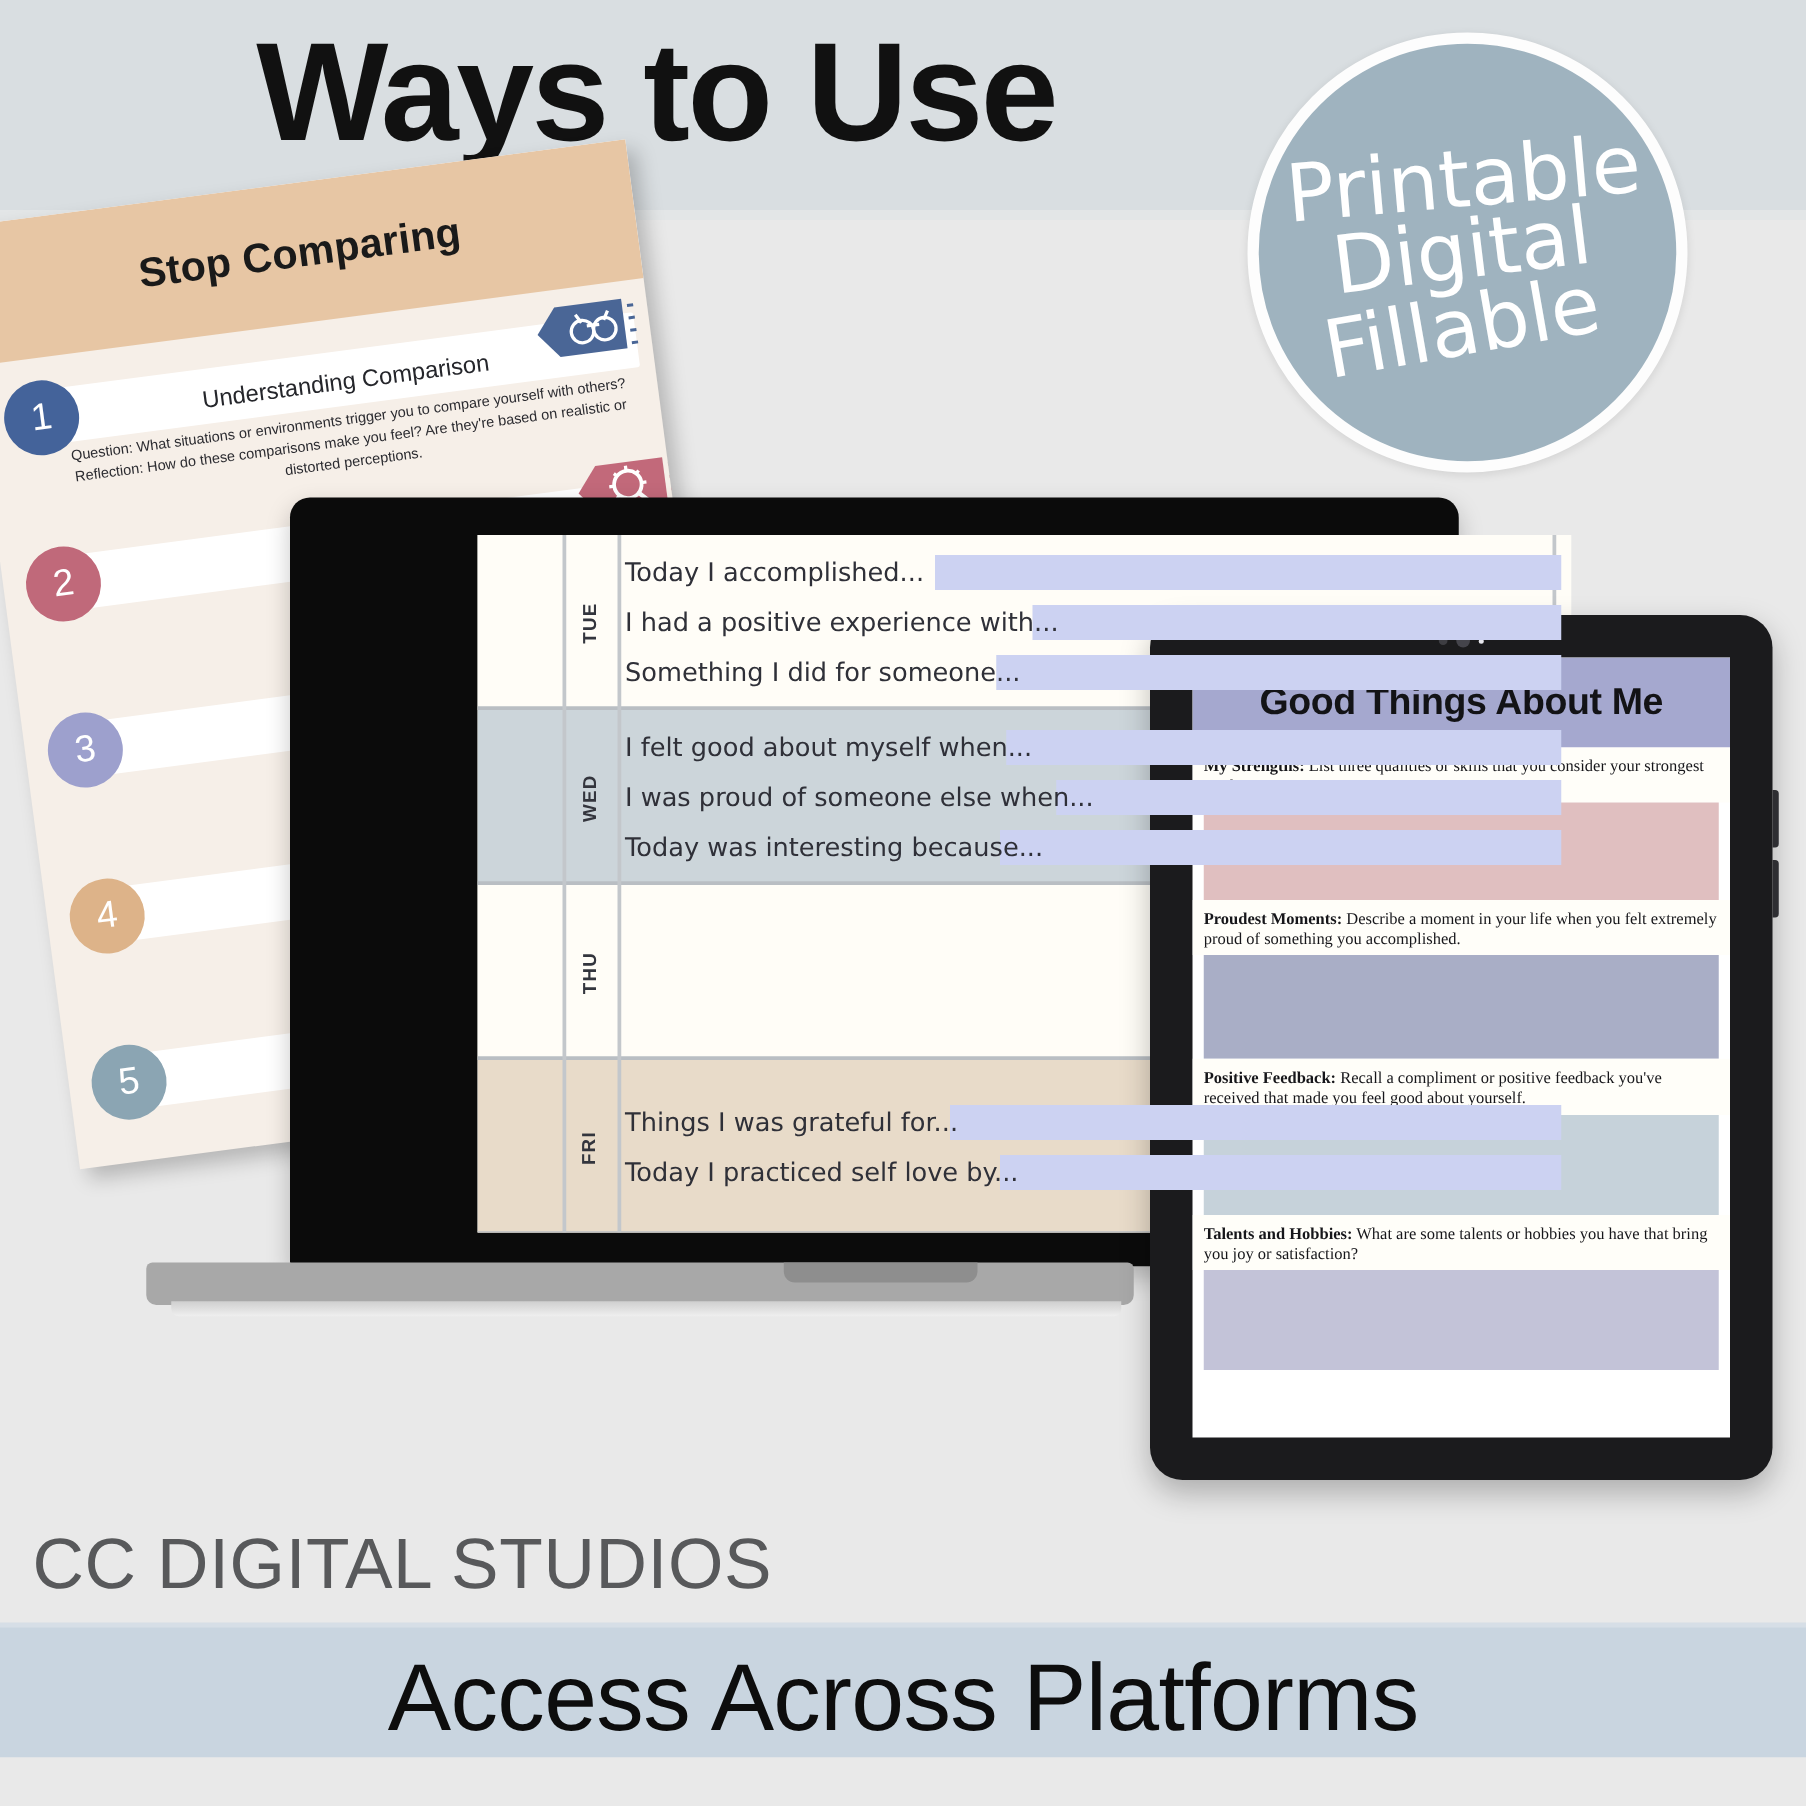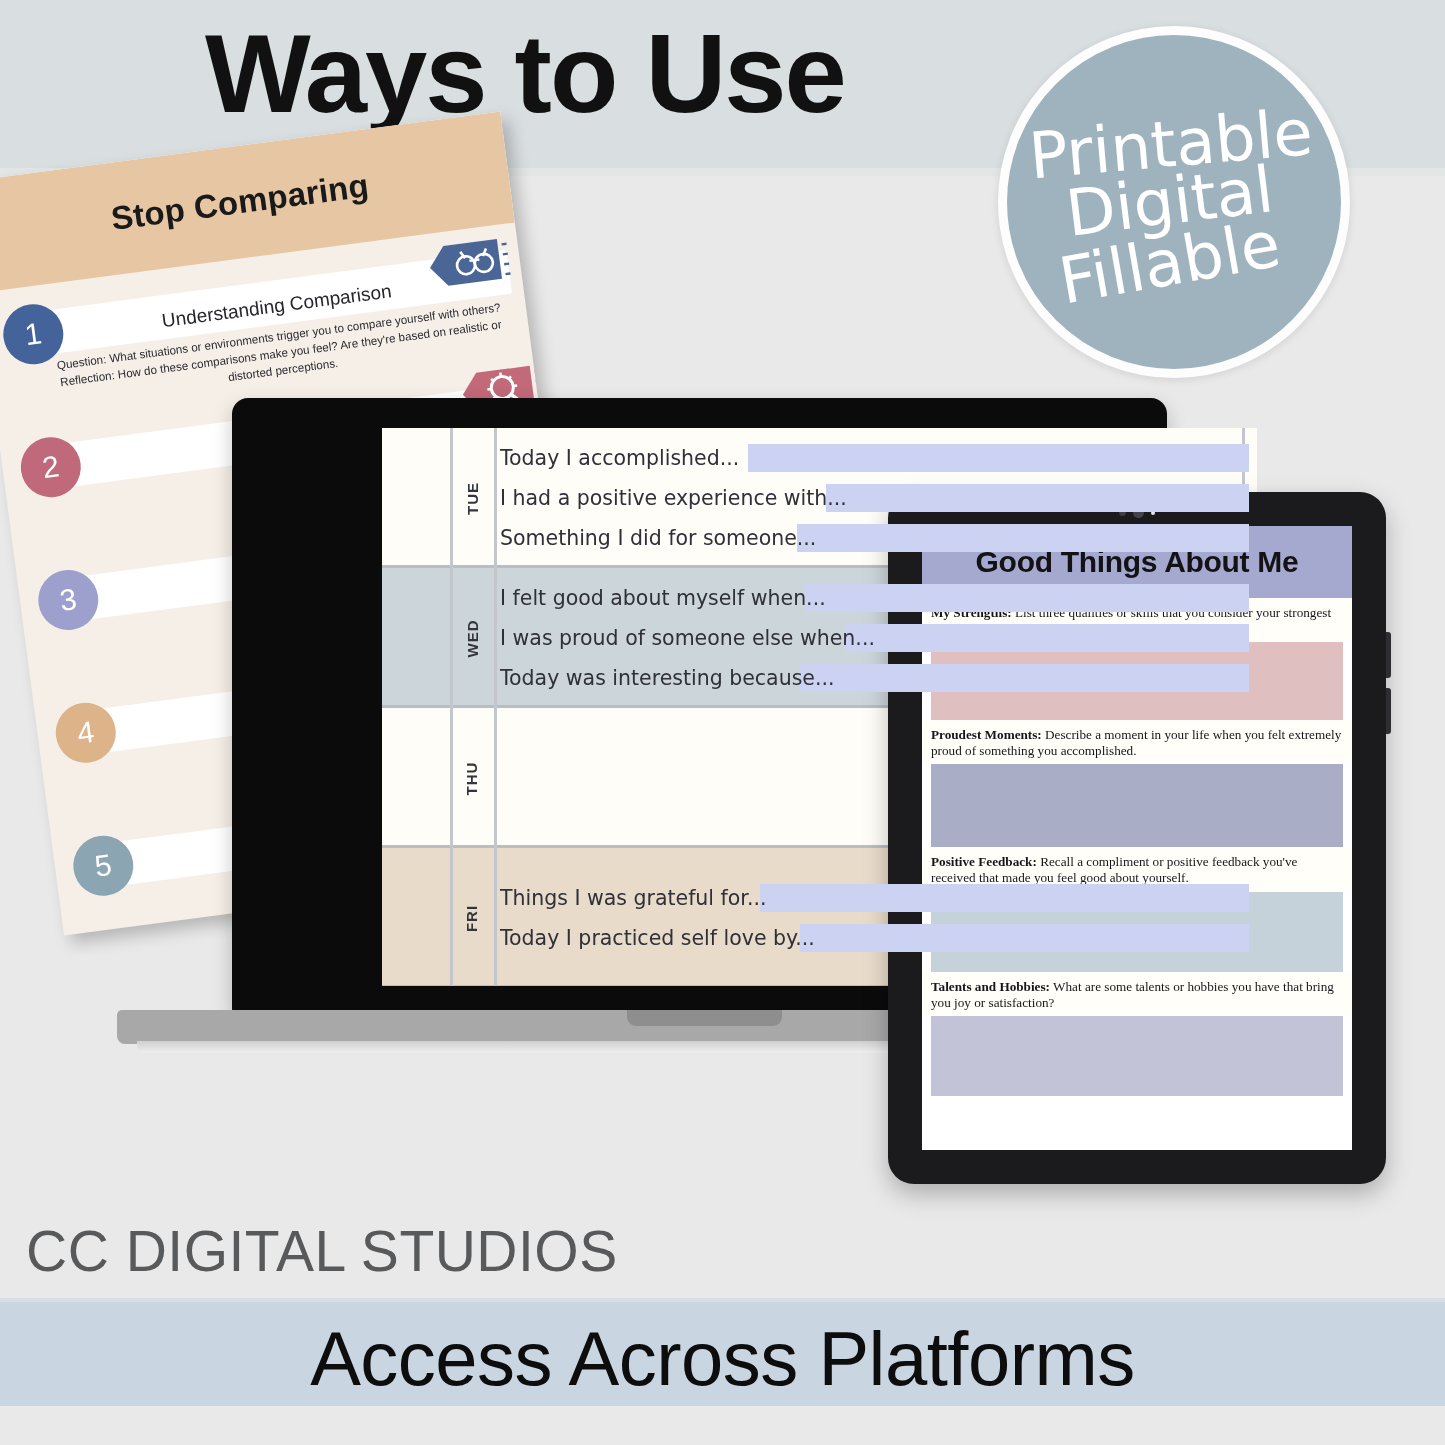--- a/index.html
+++ b/index.html
@@ -116,21 +116,21 @@
   .j-prompt{position:relative;height:40px;display:flex;align-items:center;}
   .j-prompt-txt{
     position:relative;z-index:2;font-size:20.5px;color:#2f3038;white-space:nowrap;
     font-family:"DejaVu Sans", sans-serif;
   }
   .j-fill{
     position:absolute;left:0;right:-6px;top:6px;height:28px;background:#ccd2f2;z-index:1;
   }
 
   
-  .tablet{position:absolute;left:888px;top:492px;width:498px;height:692px;}
+  .tablet{position:absolute;left:920px;top:492px;width:498px;height:692px;}
   .tablet-body{
     position:absolute;inset:0;background:#1b1b1d;border-radius:26px;
     box-shadow:0 10px 24px rgba(0,0,0,.26);
   }
   .tablet-screen{
     position:absolute;left:34px;top:34px;right:34px;bottom:34px;
     background:#ffffff;overflow:hidden;
   }
   .tablet-cam{position:absolute;left:50%;top:15px;transform:translateX(-50%);
     display:flex;align-items:center;gap:7px;}

